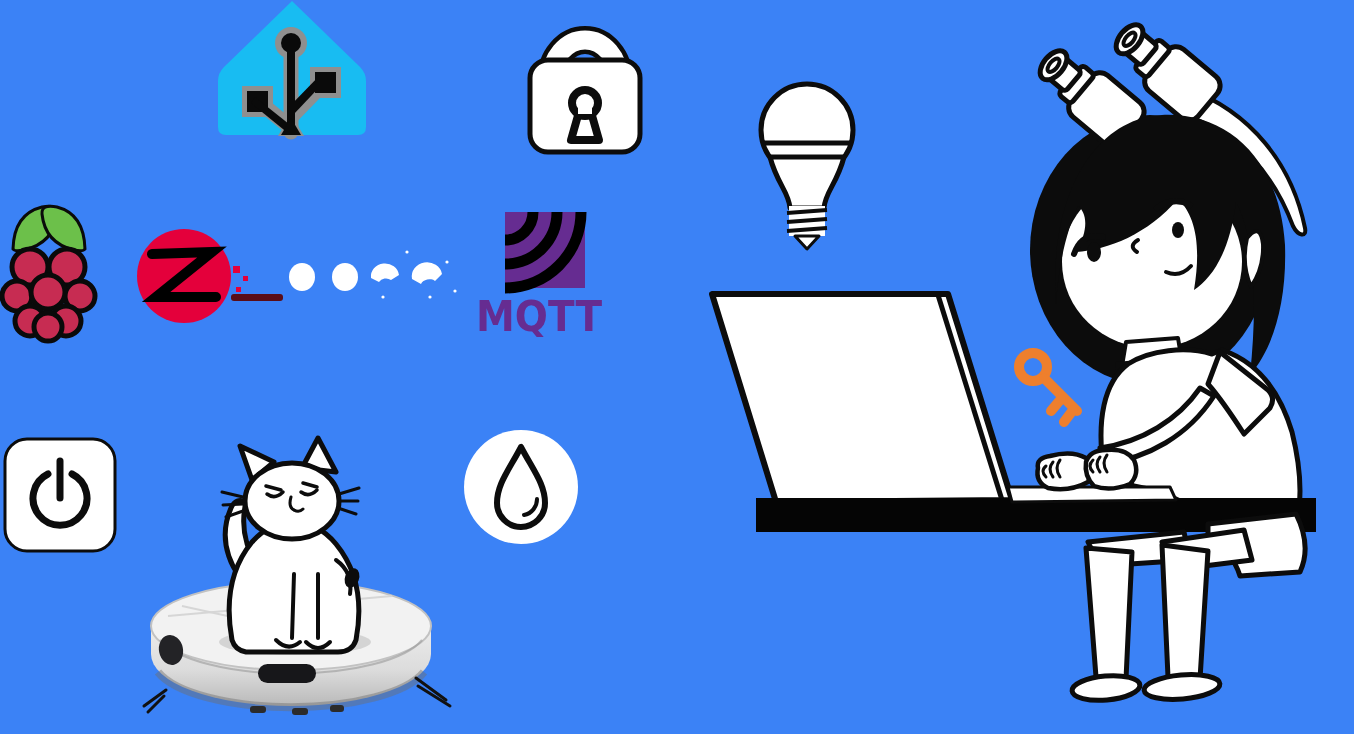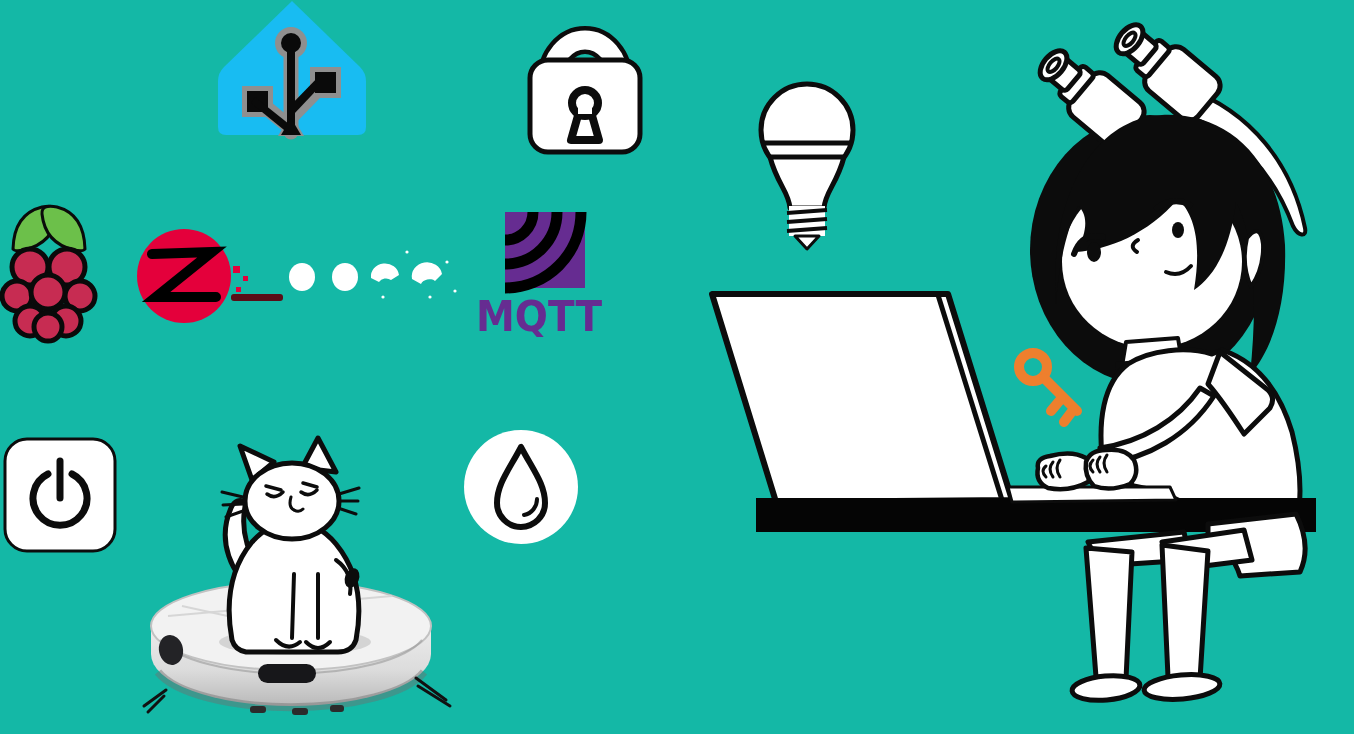--- a/index.html
+++ b/index.html
@@ -1,16 +1,16 @@
 <!DOCTYPE html>
 <html><head>
 <meta charset="utf-8">
 <style>
   html,body{margin:0;padding:0;background:#000;}
-  #stage{position:relative;width:1354px;height:734px;background:#14b8a6;overflow:hidden;
+  #stage{position:relative;width:1354px;height:734px;background:#3b82f6;overflow:hidden;
          font-family:"DejaVu Sans",sans-serif;}
   svg{position:absolute;left:0;top:0;}
   text{font-family:"DejaVu Sans","Liberation Sans",sans-serif;}
 </style>
 </head>
 <body>
 
 <div id="stage">
 <svg width="1354" height="734" viewBox="0 0 1354 734">
   <defs>

